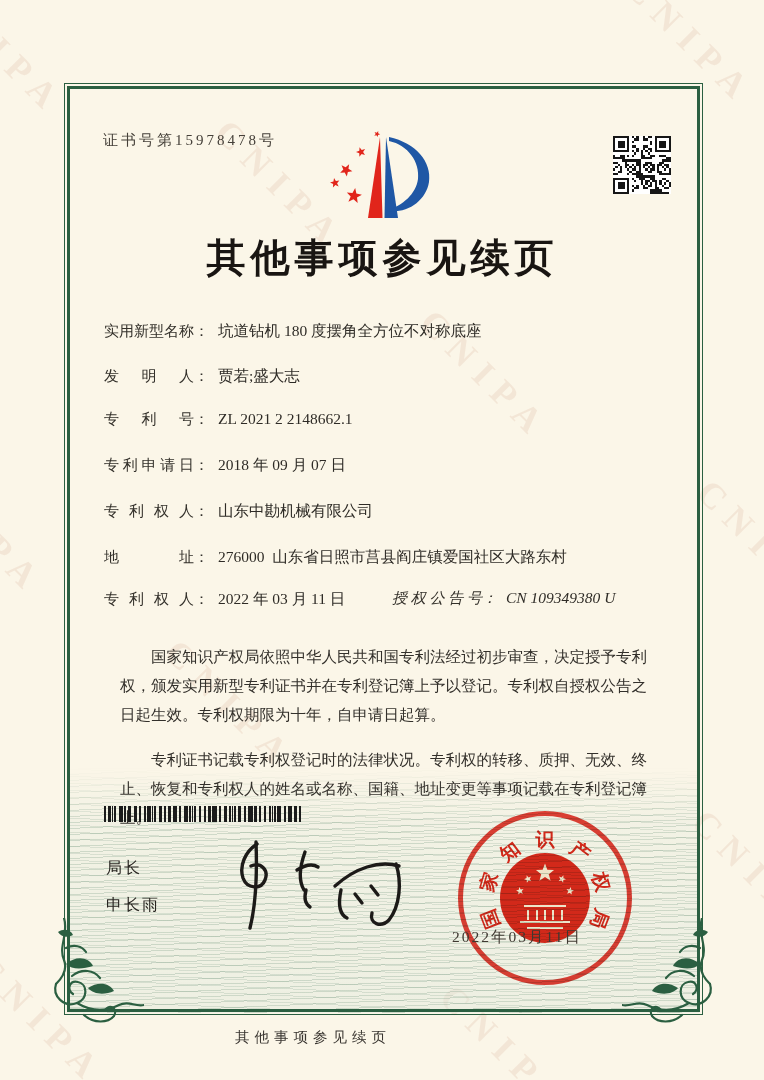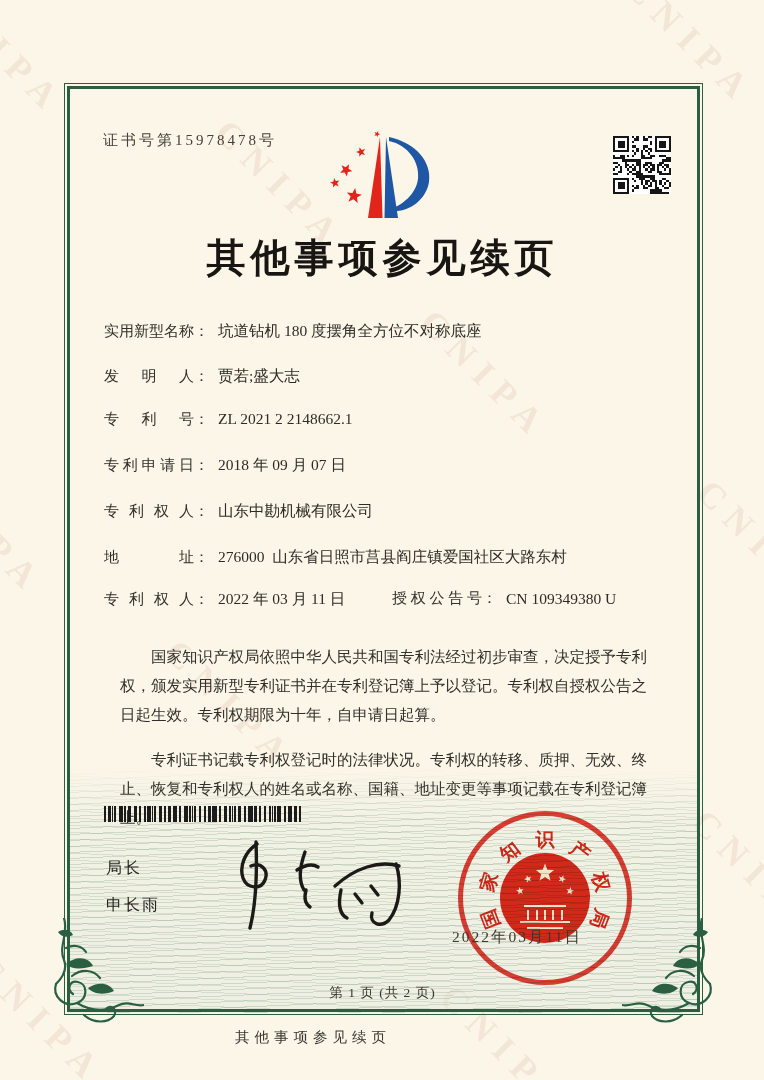--- a/index.html
+++ b/index.html
@@ -58,21 +58,21 @@
 
   
   .frow{position:absolute;left:104px;width:566px;z-index:4;display:flex;align-items:baseline;}
   .r0{top:321px}.r1{top:366px}.r2{top:410px}.r3{top:455px}.r4{top:501px}.r5{top:547px}.r6{top:589px}
   .flabel{
     display:inline-block;width:90px;font-size:15px;color:#33302a;
     text-align:justify;text-align-last:justify;flex:none;
   }
   .fcolon{font-size:15px;margin-right:9px;flex:none;}
   .fvalue{font-size:15.5px;color:#2e2b26;white-space:pre;}
-  .g2{position:absolute;left:288px;top:0;display:flex;align-items:center;}
+  .g2{position:absolute;left:288px;top:0;display:flex;align-items:flex-start;font-style:italic;}
 
   
   .paras{position:absolute;left:104px;top:626px;width:560px;z-index:4;}
   .paras p{
     margin:16px;text-indent:2em;font-size:15.5px;line-height:29px;color:#33302b;
   }
 
   
   .barcode{
     position:absolute;left:104px;top:806px;width:198px;height:16px;z-index:4;
@@ -478,16 +478,15 @@
       <g stroke="#fdf3e2" stroke-width="2" fill="none">
         <path d="M27,58 H69"></path>
         <path d="M31,62 V72 M40,62 V72 M48,62 V72 M56,62 V72 M65,62 V72"></path>
         <path d="M23,74 H73"></path>
         <path d="M30,80 H66"></path>
       </g>
     </svg>
   </div>
   <div class="seal-date">2022年03月11日</div>
 
-  <div class="page-no">第 1 页 (共 2 页)</div>
   <div class="cont-note">其他事项参见续页</div>
 
 </div>
 
 </body></html>

